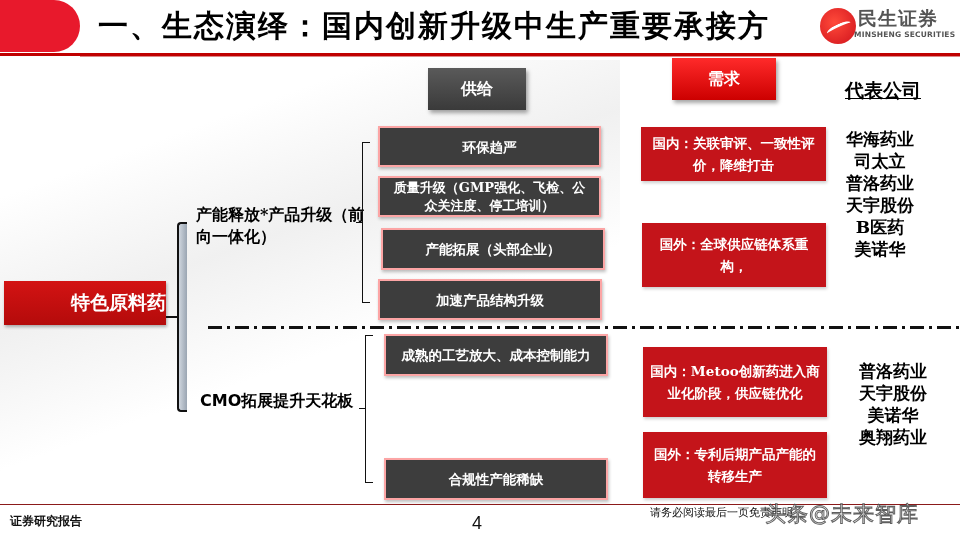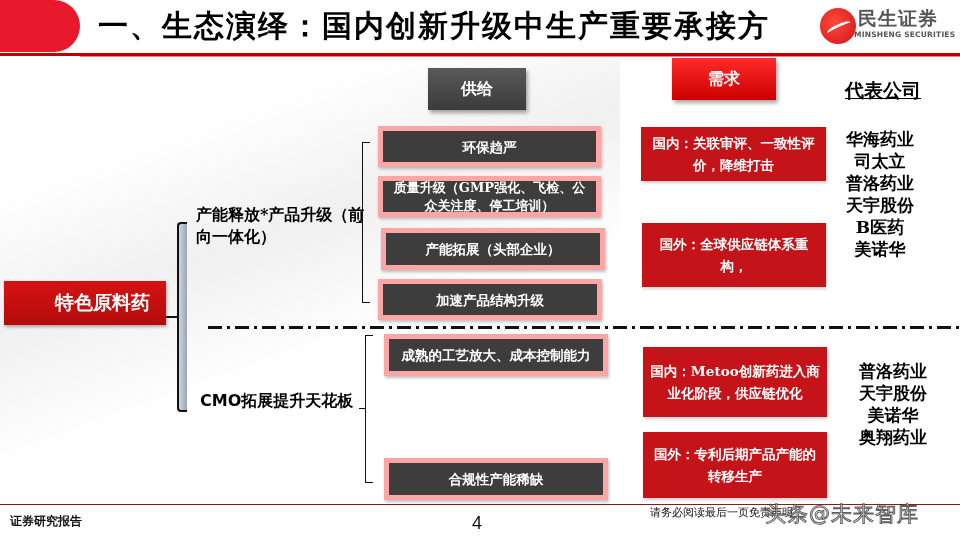--- a/index.html
+++ b/index.html
@@ -32,21 +32,21 @@
   .col-hdr { position: absolute; color: #fff; font-weight: bold; font-size: 16px; display: flex;
     align-items: center; justify-content: center; box-shadow: 2px 3px 4px rgba(0,0,0,0.35); }
   .col-supply { left: 428px; top: 68px; width: 98px; height: 42px; background: linear-gradient(#5a5a5a, #3a3a3a); }
   .col-demand { left: 672px; top: 58px; width: 104px; height: 42px; background: linear-gradient(#ff2a2a, #cc0000); }
   .col-rep { position: absolute; left: 845px; top: 78px; font-size: 19px; font-weight: bold;
     text-decoration: underline; color: #000; }
 
   
   .root { position: absolute; left: 4px; top: 281px; width: 162px; height: 44px;
     background: linear-gradient(#d31313, #b40b0b); color: #fff; font-weight: bold; font-size: 19px;
-    display: flex; align-items: center; justify-content: flex-end; padding-right: 16px;
+    display: flex; align-items: center; justify-content: flex-end; 
     box-shadow: 1px 2px 3px rgba(0,0,0,0.3); }
 
   
   .big-bracket { position: absolute; left: 177px; top: 222px; width: 10px; height: 190px;
     border: 2px solid #111; border-right: none; border-radius: 4px 0 0 4px;
     background: linear-gradient(90deg, #cfd6de, #9aa5b2); }
   .big-stem { position: absolute; left: 166px; top: 316px; width: 12px; height: 2px; background: #111; }
 
   .branch-label { position: absolute; font-weight: bold; font-size: 16px; line-height: 22px; color: #000; }
   .branch-upper { left: 196px; top: 204px; width: 170px; }
@@ -54,21 +54,21 @@
 
   
   .sm-bracket { position: absolute; width: 8px; border: 1px solid #111; border-right: none; }
   .sm-upper { left: 362px; top: 142px; height: 161px; }
   .sm-lower { left: 365px; top: 335px; height: 148px; }
   .sm-tick { position: absolute; width: 6px; height: 1px; background: #111; }
 
   
   .sbox { position: absolute; background: #3d3d3d; color: #fff; font-weight: bold; font-size: 13.5px;
     line-height: 20px; display: flex; align-items: center; justify-content: center; text-align: center;
-    border: 5px solid #fca5a5; box-shadow: 1px 2px 3px rgba(0,0,0,0.25); padding: 0 8px; }
+    border: 2px solid #fca5a5; box-shadow: 1px 2px 3px rgba(0,0,0,0.25); padding: 0 8px; }
 
   
   .dbox { position: absolute; background: #c4141a; color: #fff; font-weight: bold; font-size: 13.5px;
     line-height: 22px; display: flex; align-items: center; justify-content: center; text-align: center;
     box-shadow: 1px 2px 3px rgba(0,0,0,0.2); padding: 0 6px; }
 
   .companies { position: absolute; font-weight: bold; font-size: 17px; line-height: 22px; color: #000;
     text-align: center; width: 110px; }
   .companies div { white-space: nowrap; }
 

